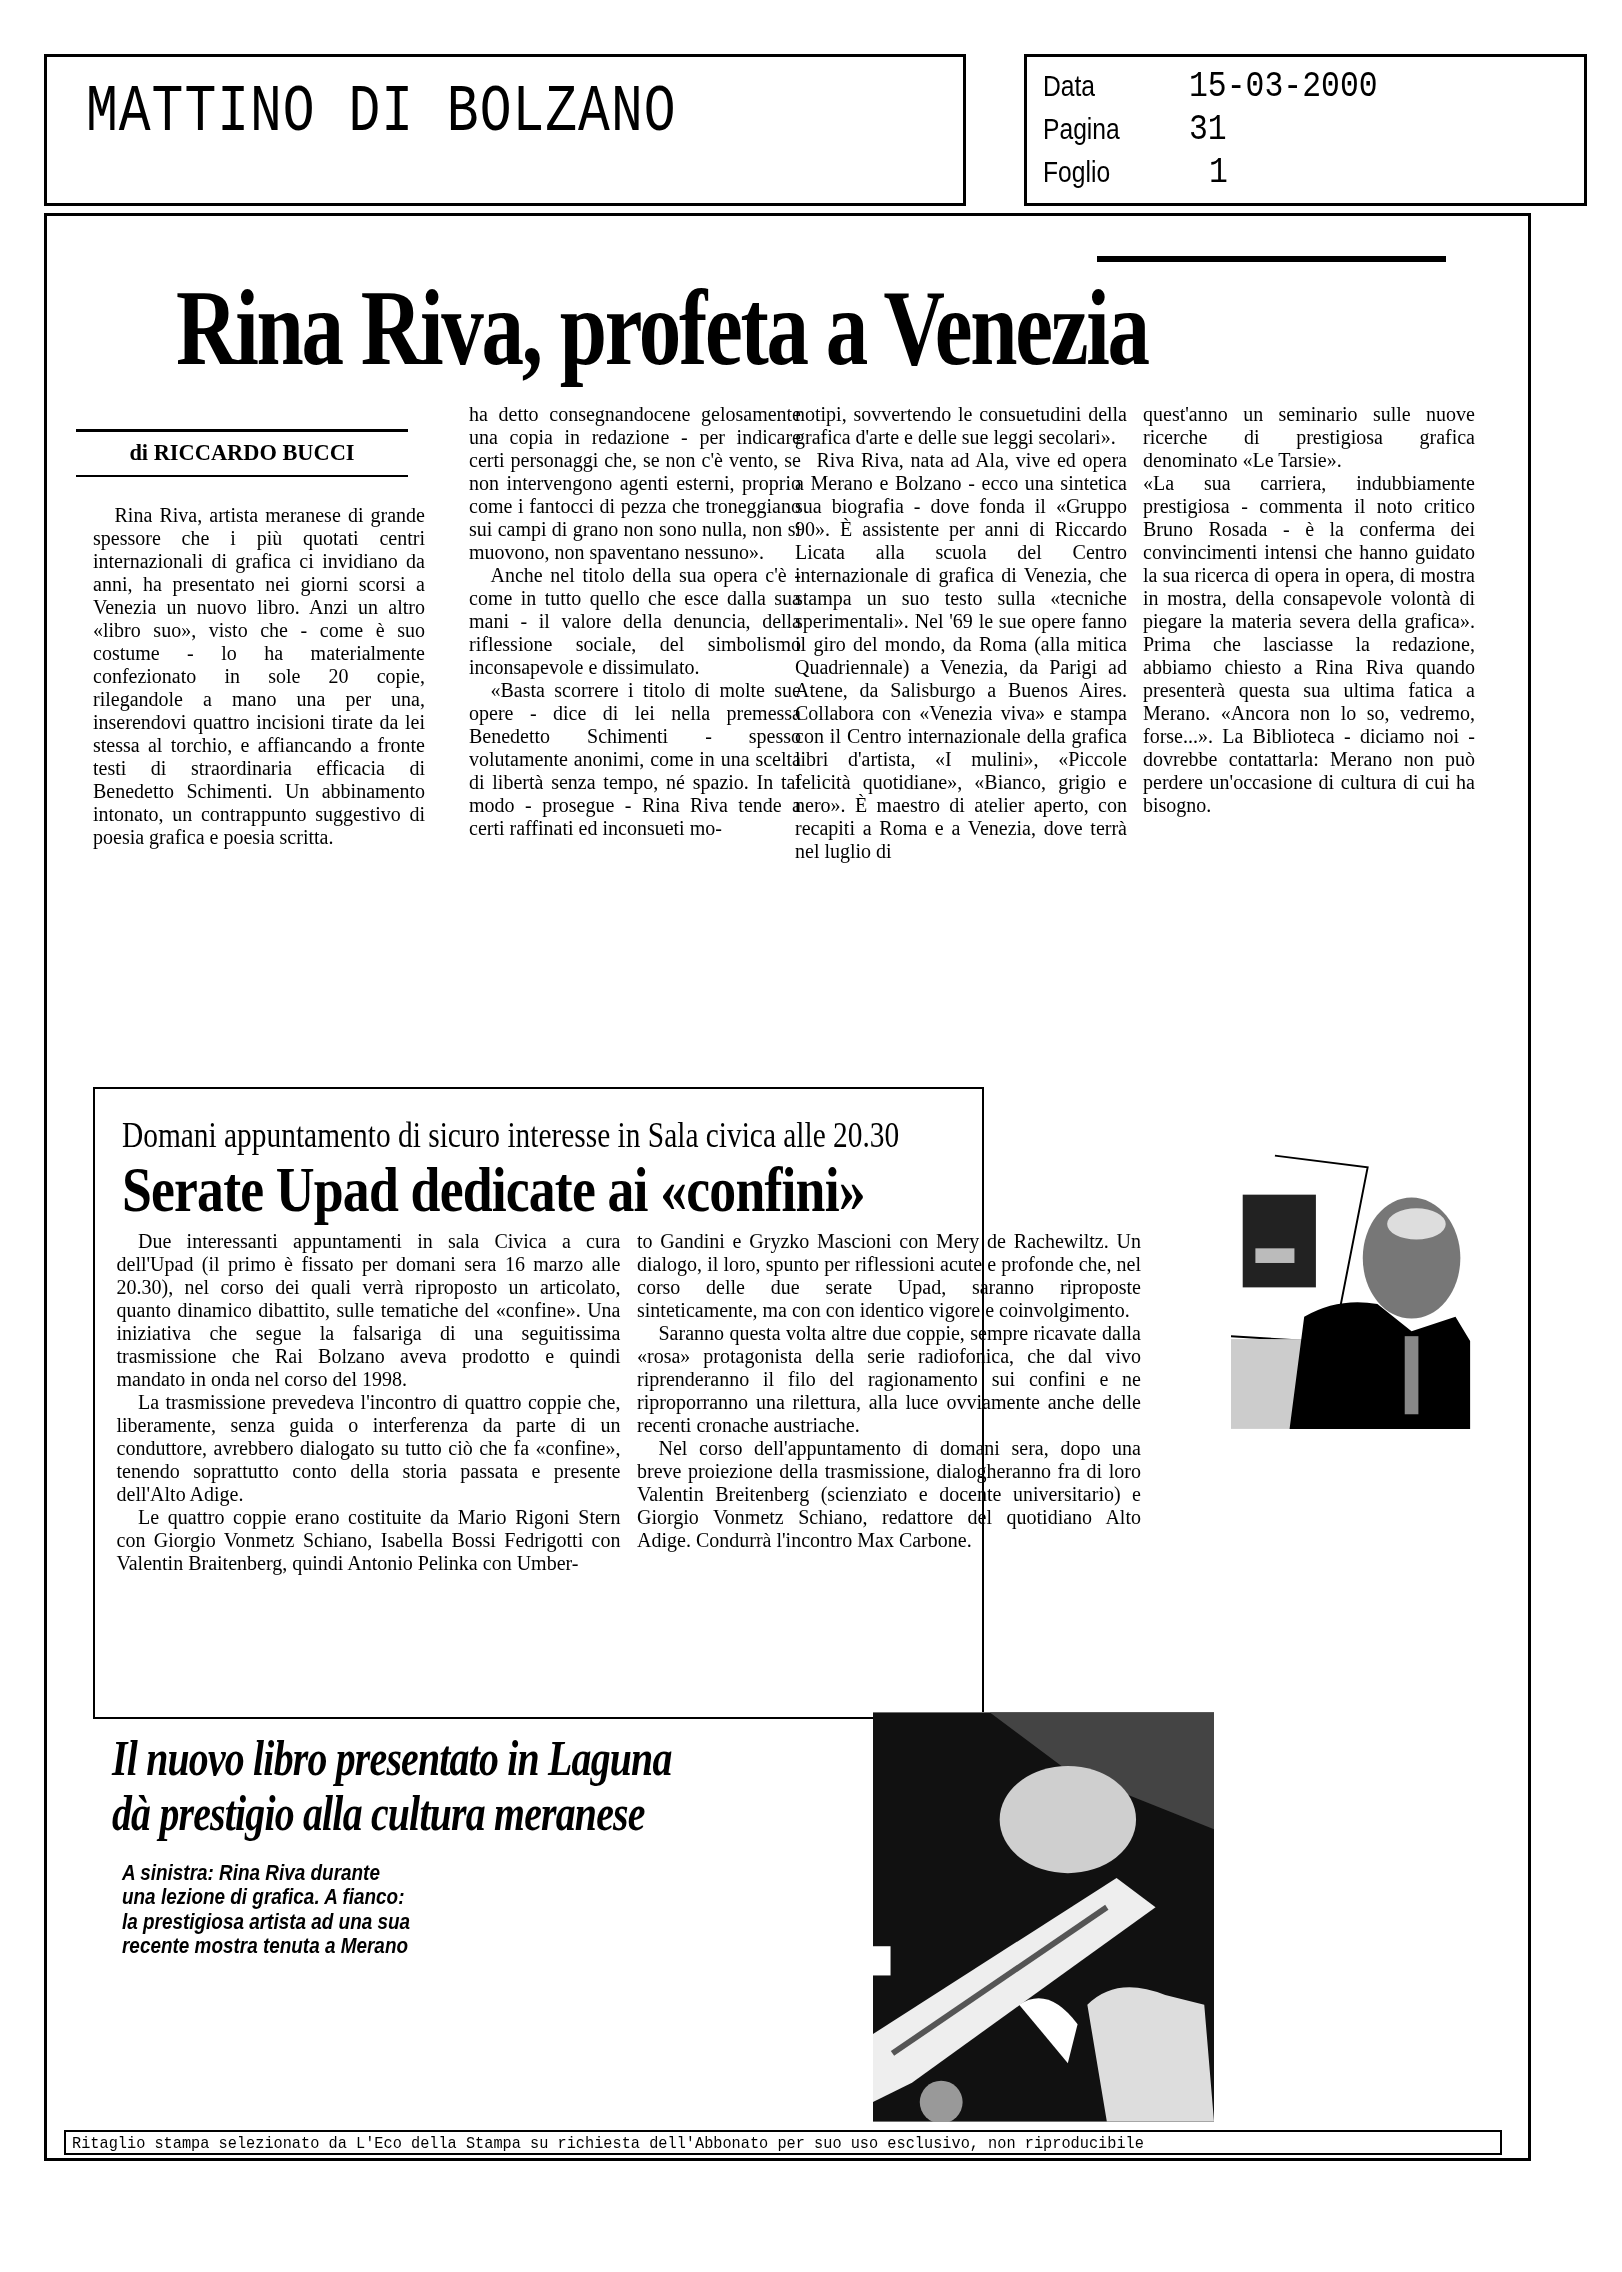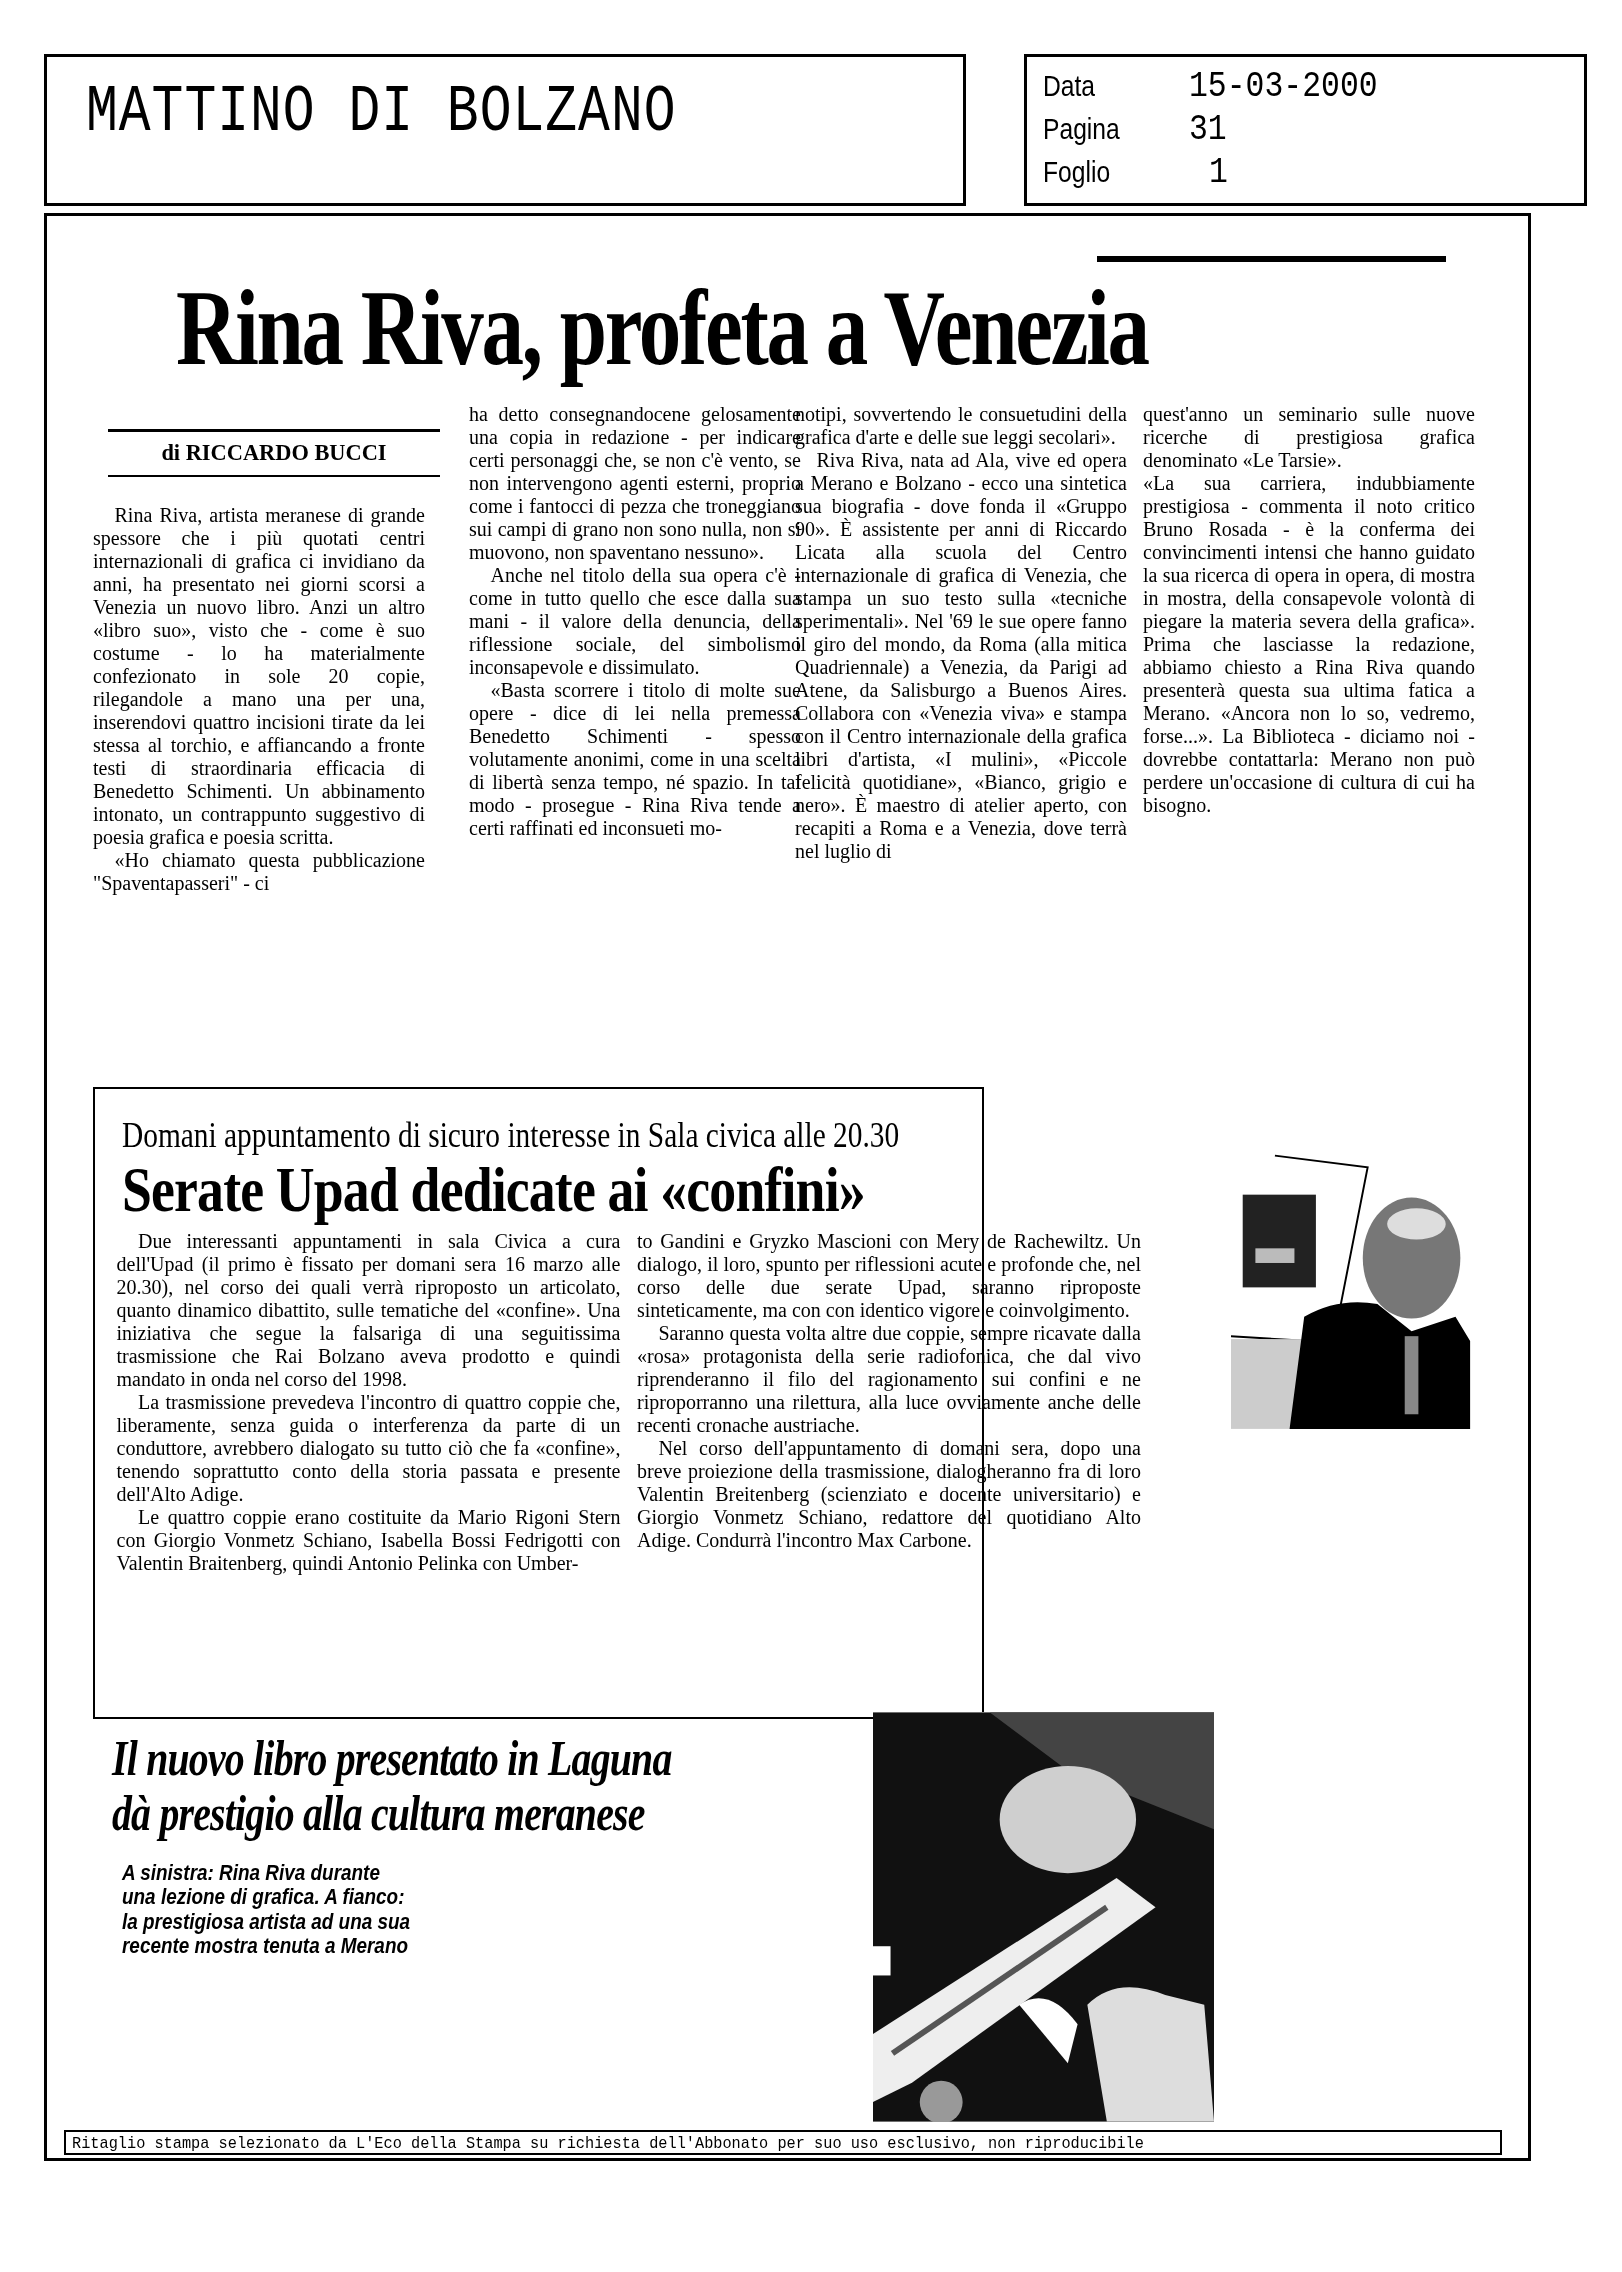--- a/index.html
+++ b/index.html
@@ -15,21 +15,21 @@
   #meta { left: 1024px; top: 54px; width: 563px; height: 152px; }
   #meta .row { position: absolute; left: 15.6px; font-size: 29px; }
   #meta .lbl { display: inline-block; width: 146px; font-family: "Liberation Sans", sans-serif; transform: scaleX(0.85); transform-origin: left; }
   #meta .val { font-family: "Liberation Mono", monospace; font-size: 37px; display: inline-block; transform: scaleX(0.85); transform-origin: left; }
 
   #main { left: 44px; top: 213px; width: 1487px; height: 1948px; }
 
   #title-rule { left: 1097px; top: 256px; width: 349px; height: 5.9px; background: #000; }
   #title { left: 176px; top: 265px; font-size: 109px; font-weight: bold; letter-spacing: -2.9px; transform: scaleX(0.78); transform-origin: left top; white-space: nowrap; }
 
-  #byline-wrap { left: 108px; top: 429px; width: 332px; }
+  #byline-wrap { left: 76px; top: 429px; width: 332px; }
   #byline-wrap .rule { height: 2.9px; background: #000; }
   #byline { text-align: center; font-weight: bold; font-size: 22.4px; padding: 7.8px 0 9.8px; }
 
   .col { font-size: 20px; line-height: 23px; text-align: justify; }
   .col p { margin: 0; text-indent: 21.5px; }
   .col p.noindent { text-indent: 0; }
   #col1 { left: 93px; top: 504px; width: 332px; }
   #col2 { left: 444px; top: 403px; width: 332px; margin-left: 25px; }
   #col3 { left: 795px; top: 403px; width: 332px; }
   #col4 { left: 1143px; top: 403px; width: 332px; }
@@ -76,21 +76,20 @@
 <div class="abs serif" id="title">Rina Riva, profeta a Venezia</div>
 
 <div class="abs serif" id="byline-wrap">
   <div class="rule"></div>
   <div id="byline">di RICCARDO BUCCI</div>
   <div class="rule" style="height:2px"></div>
 </div>
 
 <div class="abs col serif" id="col1">
   <p>Rina Riva, artista meranese di grande spessore che i più quotati centri internazionali di grafica ci invidiano da anni, ha presentato nei giorni scorsi a Venezia un nuovo libro. Anzi un altro «libro suo», visto che - come è suo costume - lo ha materialmente confezionato in sole 20 copie, rilegandole a mano una per una, inserendovi quattro incisioni tirate da lei stessa al torchio, e affiancando a fronte testi di straordinaria efficacia di Benedetto Schimenti. Un abbinamento intonato, un contrappunto suggestivo di poesia grafica e poesia scritta.</p>
-  <p>«Ho chiamato questa pubblicazione "Spaventapasseri" - ci</p>
 </div>
 <div class="abs col serif" id="col2">
   <p class="noindent">ha detto consegnandocene gelosamente una copia in redazione - per indicare certi personaggi che, se non c'è vento, se non intervengono agenti esterni, proprio come i fantocci di pezza che troneggiano sui campi di grano non sono nulla, non si muovono, non spaventano nessuno».</p>
   <p>Anche nel titolo della sua opera c'è - come in tutto quello che esce dalla sua mani - il valore della denuncia, della riflessione sociale, del simbolismo inconsapevole e dissimulato.</p>
   <p>«Basta scorrere i titolo di molte sue opere - dice di lei nella premessa Benedetto Schimenti - spesso volutamente anonimi, come in una scelta di libertà senza tempo, né spazio. In tal modo - prosegue - Rina Riva tende a certi raffinati ed inconsueti mo-</p>
 </div>
 <div class="abs col serif" id="col3">
   <p class="noindent">notipi, sovvertendo le consuetudini della grafica d'arte e delle sue leggi secolari».</p>
   <p>Riva Riva, nata ad Ala, vive ed opera a Merano e Bolzano - ecco una sintetica sua biografia - dove fonda il «Gruppo 90». È assistente per anni di Riccardo Licata alla scuola del Centro internazionale di grafica di Venezia, che stampa un suo testo sulla «tecniche sperimentali». Nel '69 le sue opere fanno il giro del mondo, da Roma (alla mitica Quadriennale) a Venezia, da Parigi ad Atene, da Salisburgo a Buenos Aires. Collabora con «Venezia viva» e stampa con il Centro internazionale della grafica libri d'artista, «I mulini», «Piccole felicità quotidiane», «Bianco, grigio e nero». È maestro di atelier aperto, con recapiti a Roma e a Venezia, dove terrà nel luglio di</p>
 </div>

